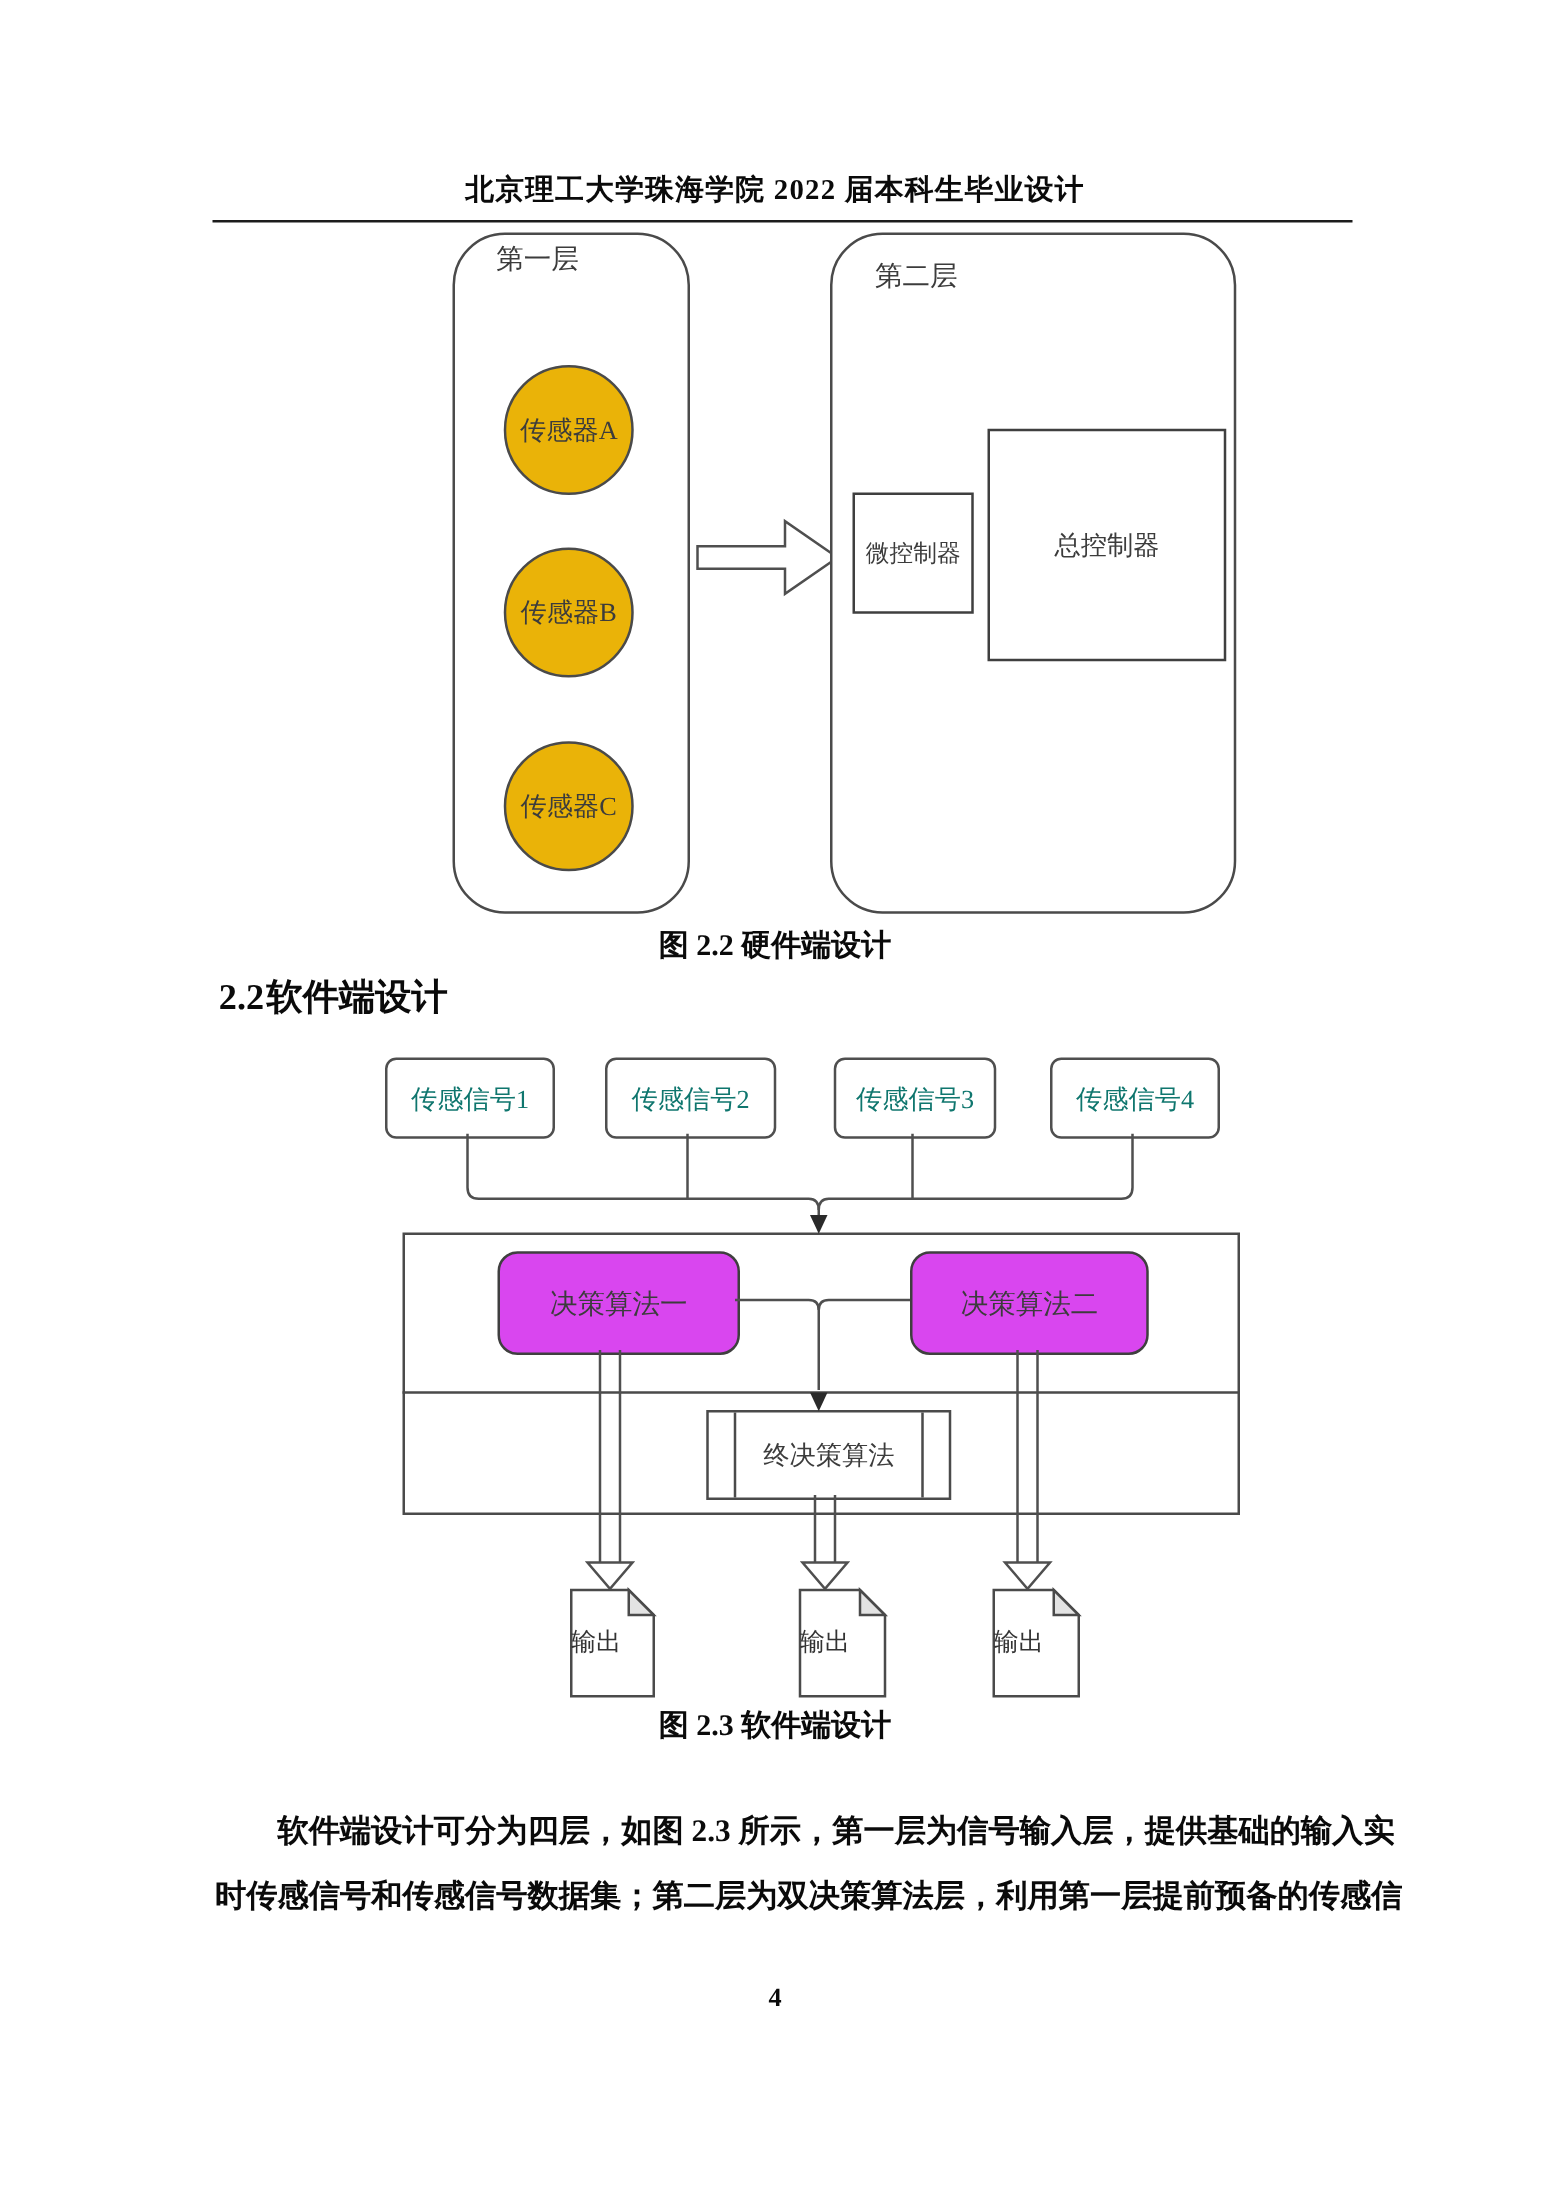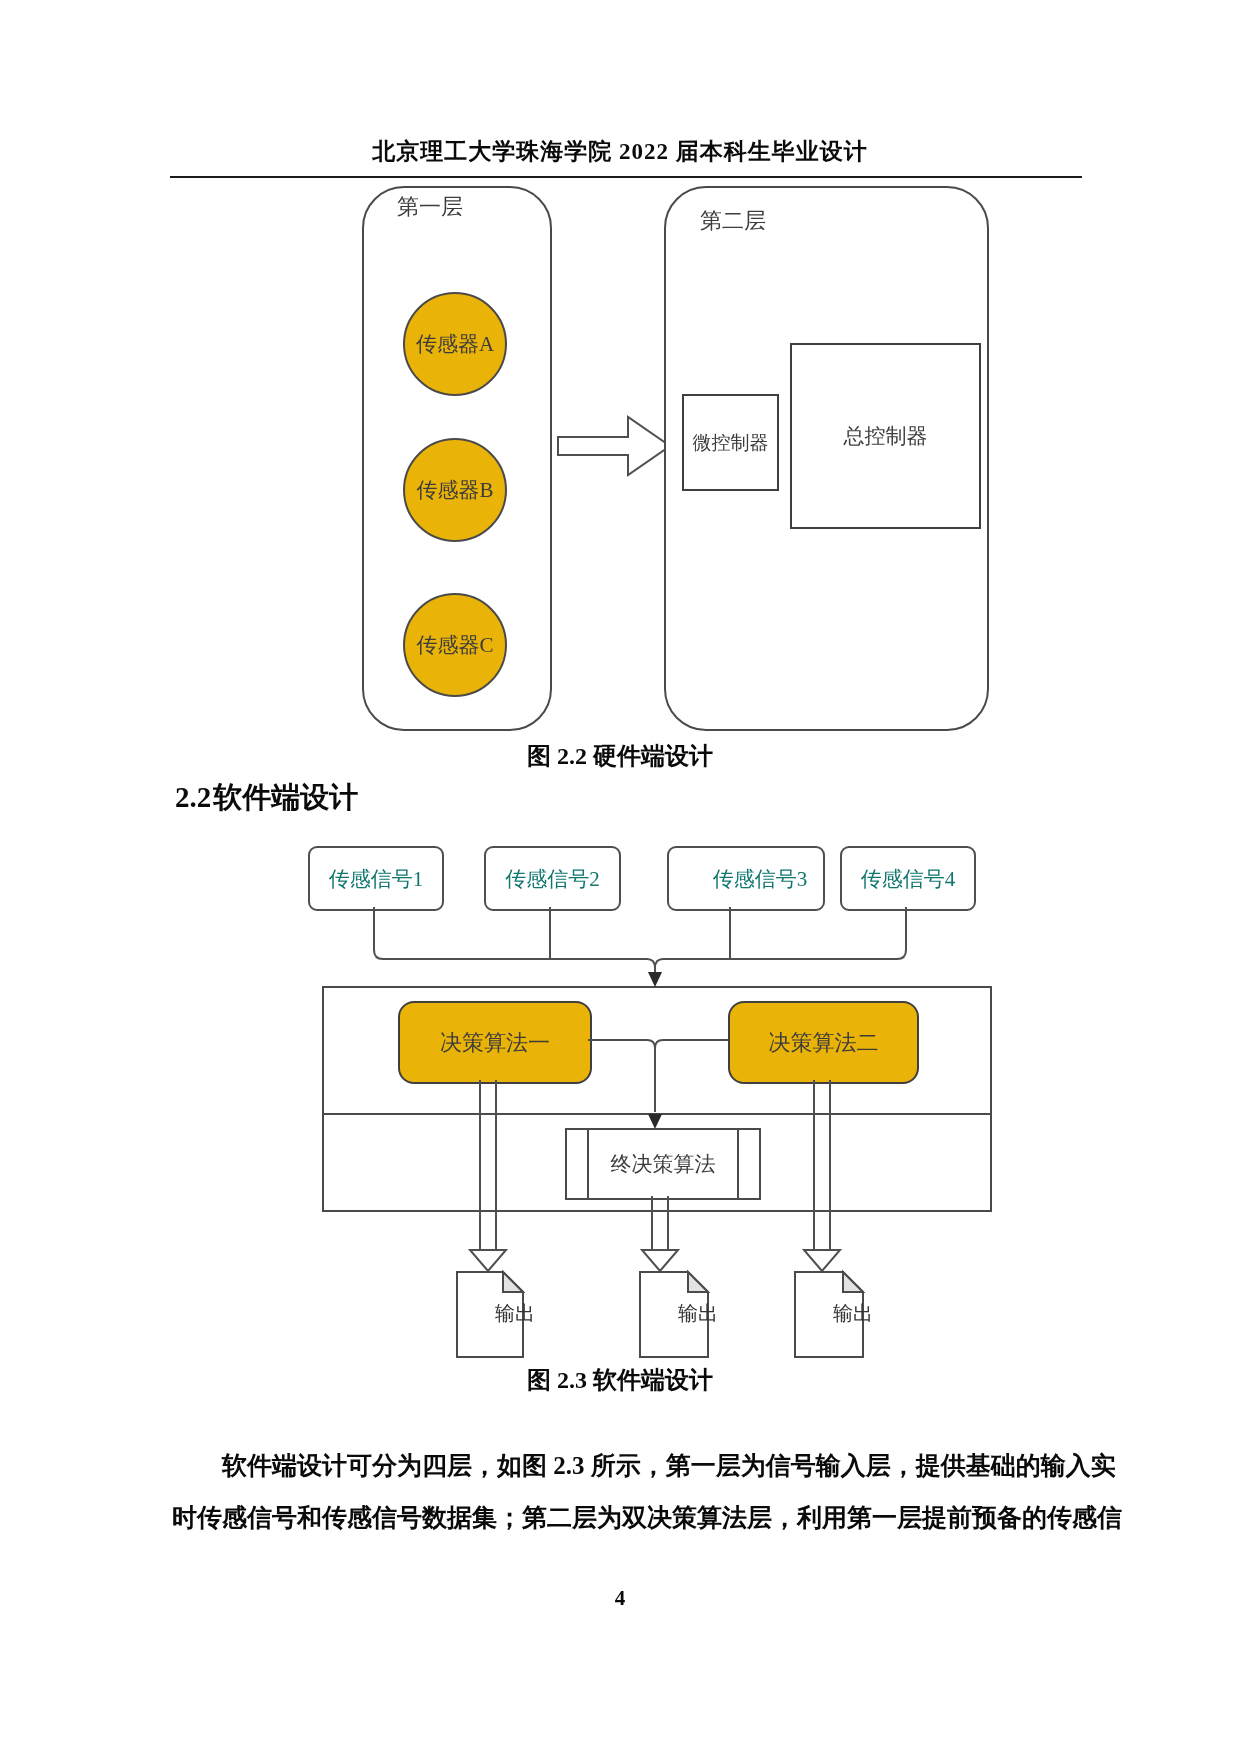--- a/index.html
+++ b/index.html
@@ -44,41 +44,41 @@
   .section-heading{position:absolute;left:175px;top:778px;font-size:29px;
     font-weight:700;color:#0a0a0a;margin:0;}
   .section-heading .num{margin-right:2px;}
 
   
   .sig-box{position:absolute;top:846px;height:61px;border:2px solid #4f4f4f;
     border-radius:9px;display:flex;align-items:center;justify-content:center;
     font-size:21px;color:#0f766e;background:#fff;z-index:2;}
   .sig-box.s1{left:308px;width:132px;}
   .sig-box.s2{left:484px;width:133px;}
-  .sig-box.s3{left:667px;width:126px;padding-left:28px;}
+  .sig-box.s3{left:667px;width:126px;}
   .sig-box.s4{left:840px;width:132px;}
   .big-rect{position:absolute;left:322px;top:986px;width:666px;height:222px;
     border:2px solid #4a4a4a;z-index:1;}
   .big-rect-divider{position:absolute;left:322px;top:1113px;width:670px;height:0;
     border-top:2px solid #4a4a4a;z-index:1;}
   .algo-box{position:absolute;top:1001px;height:79px;border:2px solid #3f3f3f;
     border-radius:16px;display:flex;align-items:center;justify-content:center;
-    font-size:22px;color:#3c3c3c;background:#eab308;z-index:2;}
+    font-size:22px;color:#3c3c3c;background:#d946ef;z-index:2;}
   .algo-box.a1{left:398px;width:190px;}
   .algo-box.a2{left:728px;width:187px;}
   .final-box{position:absolute;left:565px;top:1128px;width:192px;height:68px;
     border:2px solid #4a4a4a;display:flex;align-items:center;justify-content:center;
     font-size:21px;color:#3c3c3c;background:#fff;z-index:2;}
   .final-box::before,.final-box::after{content:"";position:absolute;top:0;bottom:0;
     border-left:2px solid #4a4a4a;}
   .final-box::before{left:20px;}
   .final-box::after{right:20px;}
   .fig23-svg{position:absolute;left:300px;top:840px;width:700px;height:540px;
     z-index:3;pointer-events:none;}
-  .doc-label{position:absolute;top:1300px;width:78px;text-align:right;
+  .doc-label{position:absolute;top:1300px;width:78px;text-align:left;
     font-size:20px;color:#333;z-index:4;}
   .doc-label.d1{left:457px;}
   .doc-label.d2{left:640px;}
   .doc-label.d3{left:795px;}
 
   
   .body-text{position:absolute;left:172px;top:1440px;width:912px;
     font-size:25px;line-height:52px;font-weight:600;color:#0a0a0a;}
   .body-line{text-align:justify;text-align-last:justify;white-space:nowrap;}
   .body-line.first{text-indent:2em;}

